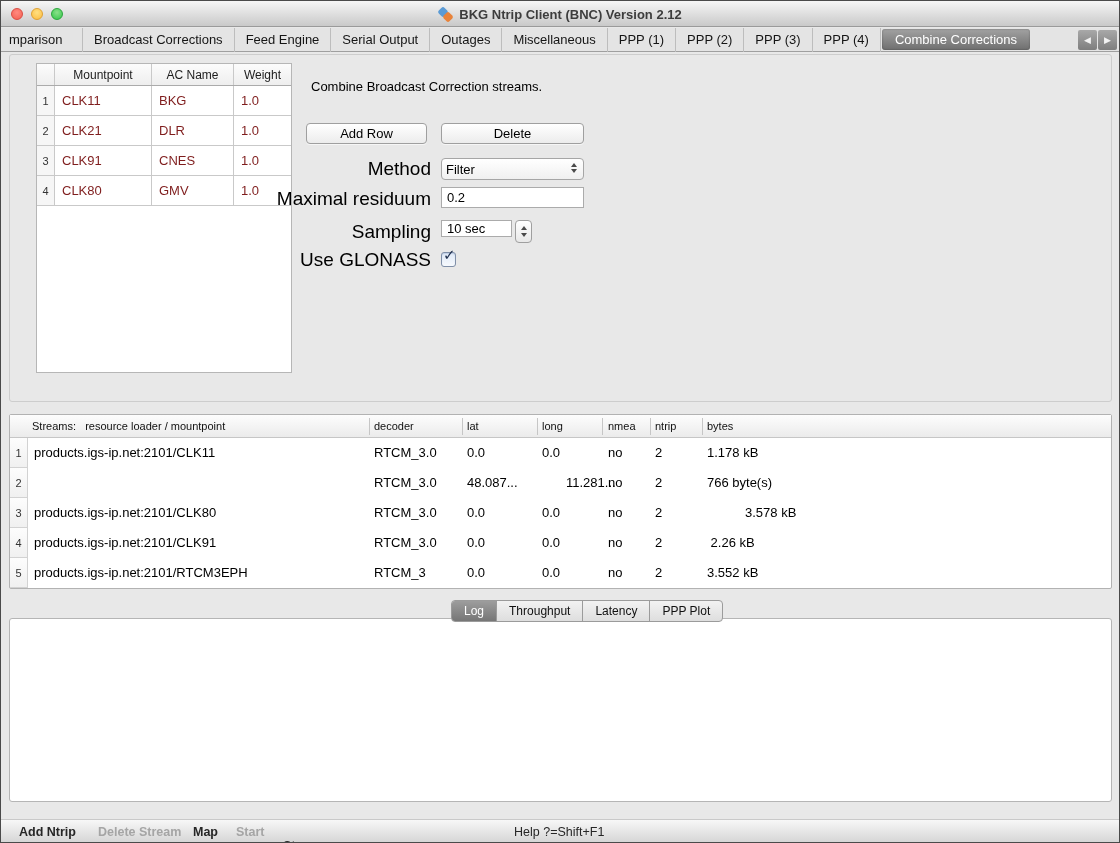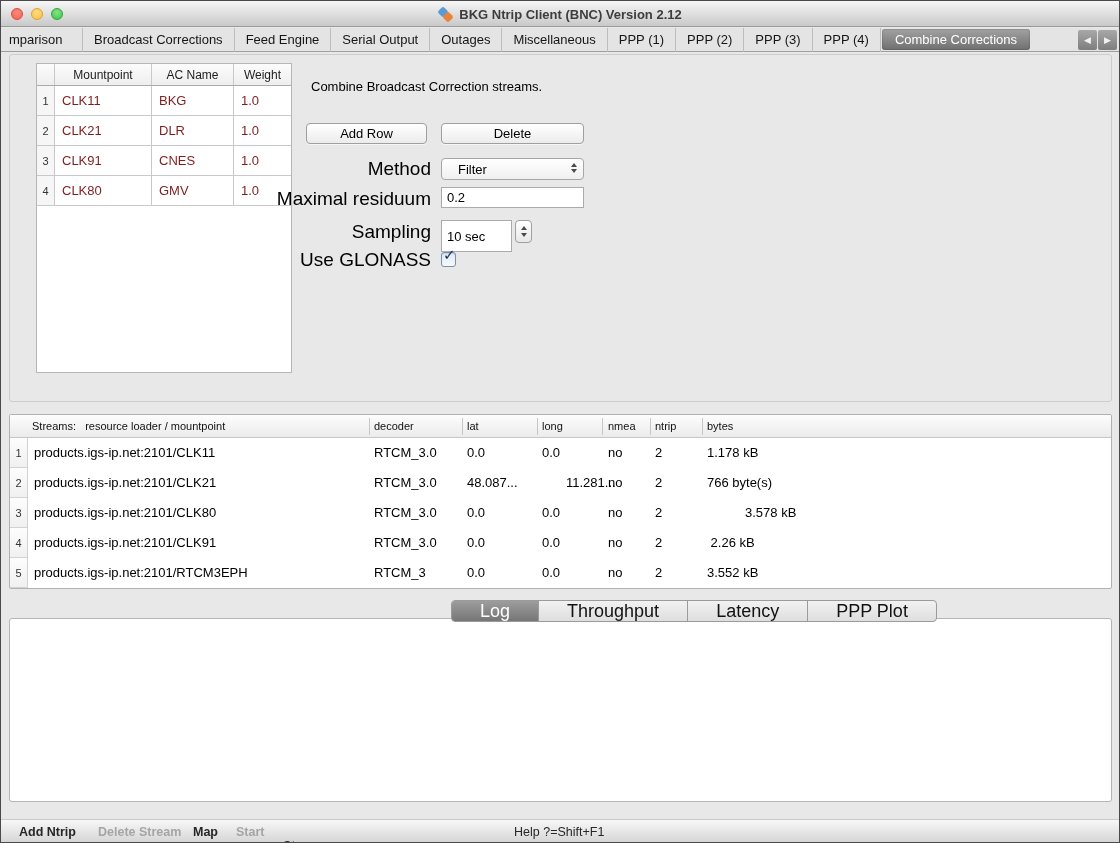--- a/index.html
+++ b/index.html
@@ -79,21 +79,21 @@
     position:absolute; height:21px; border:1px solid #9f9f9f; border-radius:4px;
     background:linear-gradient(#ffffff,#ececec);
     font-size:13px; color:#000; display:flex; align-items:center; justify-content:center;
     box-shadow:0 1px 0 rgba(255,255,255,.6);
   }
   .form-label { position:absolute; width:250px; text-align:right; font-size:19px; color:#000; }
   .select {
     position:absolute; left:440px; top:157px; width:143px; height:22px;
     border:1px solid #a6a6a6; border-radius:4px;
     background:linear-gradient(#ffffff,#f0f0f0);
-    display:flex; align-items:center; font-size:13px; padding-left:16px;
+    display:flex; align-items:center; font-size:13px; padding-left:4px;
   }
   .select .arrows { position:absolute; right:6px; top:4px; display:flex; flex-direction:column; gap:2px; align-items:center; }
   .tri-up   { width:0; height:0; border-left:3.5px solid transparent; border-right:3.5px solid transparent; border-bottom:4.5px solid #4a4a4a; }
   .tri-down { width:0; height:0; border-left:3.5px solid transparent; border-right:3.5px solid transparent; border-top:4.5px solid #4a4a4a; }
   .text-input {
     position:absolute; background:#ffffff; border:1px solid #ababab;
     font-size:13px; color:#000; display:flex; align-items:center; padding-left:5px;
   }
   .spinner {
     position:absolute; left:514px; top:219px; width:17px; height:23px;
@@ -124,21 +124,21 @@
     font-size:11px; color:#333; display:flex; align-items:center; justify-content:center; }
   .st-row .c { position:absolute; top:0; height:30px; line-height:30px; font-size:13px; color:#000; white-space:pre; }
   
   .log-frame {
     position:absolute; left:8px; top:617px; width:1103px; height:184px;
     background:#ffffff; border:1px solid #b5b5b5; border-radius:3px;
   }
   .log-tabs { position:absolute; left:450px; top:599px; height:22px; display:flex;
     border:1px solid #9b9b9b; border-radius:4px; overflow:hidden;
     background:linear-gradient(#f2f2f2,#dedede); }
-  .log-tab { padding:0 28px; font-size:18px; color:#111; line-height:20px;
+  .log-tab { padding:0 12px; font-size:12px; color:#111; line-height:20px;
     border-right:1px solid #9b9b9b; }
   .log-tab:last-child { border-right:none; }
   .log-tab.selected { background:linear-gradient(#9d9d9d,#767676); color:#fff; }
   
   .bottombar {
     position:absolute; left:0; top:818px; width:1118px; height:24px;
     background:linear-gradient(#f7f7f7,#d5d5d5); border-top:1px solid #c9c9c9;
   }
   .bb-item { position:absolute; top:0; height:24px; line-height:24px;
     font-size:12.5px; font-weight:bold; color:#262626; }
@@ -230,21 +230,21 @@
   <span class="arrows">
       <span class="tri-up"></span>
       <span class="tri-down"></span>
     </span>
 </div>
 
 <div class="form-label" style="left:180px; top:187px; height:21px; line-height:21px;">Maximal residuum</div>
 <div class="text-input" style="left:440px; top:186px; width:143px; height:21px;">0.2</div>
 
 <div class="form-label" style="left:180px; top:219px; height:23px; line-height:23px;">Sampling</div>
-<div class="text-input" style="left:440px; top:219px; width:71px; height:32px;">10 sec</div>
+<div class="text-input" style="left:440px; top:219px; width:71px; height:17px;">10 sec</div>
 <div class="spinner">
   <span class="tri-up"></span>
   <span class="tri-down"></span>
 </div>
 
 <div class="form-label" style="left:180px; top:251px; height:16px; line-height:16px;">Use GLONASS</div>
 <div class="checkbox">
   <span class="check">✓</span>
 </div>
 
@@ -270,21 +270,20 @@
     <div class="c" style="left:24px;">products.igs-ip.net:2101/CLK11</div>
     <div class="c" style="left:364px;">RTCM_3.0</div>
     <div class="c" style="left:457px;">0.0</div>
     <div class="c" style="left:532px;">0.0</div>
     <div class="c" style="left:598px;">no</div>
     <div class="c" style="left:645px;">2</div>
     <div class="c" style="left:697px;">1.178 kB</div>
   </div>
   <div class="st-row">
     <div class="st-num">2</div>
-    <div class="c" style="left:24px;">products.igs-ip.net:2101/CLK21</div>
     <div class="c" style="left:364px;">RTCM_3.0</div>
     <div class="c" style="left:457px;">48.087...</div>
     <div class="c" style="left:556px;text-align:center;">11.281...</div>
     <div class="c" style="left:598px;">no</div>
     <div class="c" style="left:645px;">2</div>
     <div class="c" style="left:697px;">766 byte(s)</div>
   </div>
   <div class="st-row">
     <div class="st-num">3</div>
     <div class="c" style="left:24px;">products.igs-ip.net:2101/CLK80</div>

